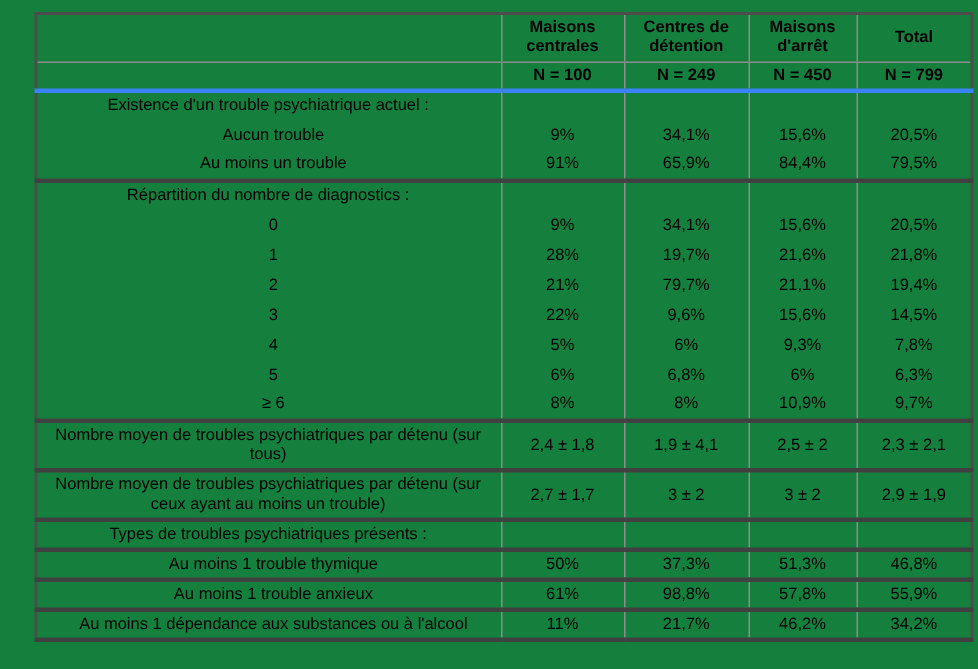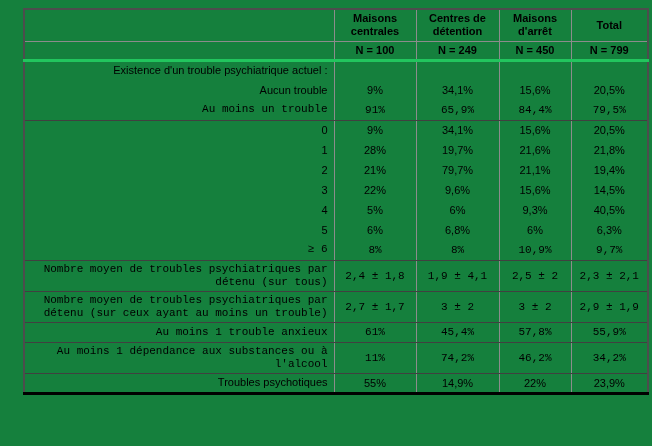--- a/index.html
+++ b/index.html
@@ -45,35 +45,34 @@
   thead tr.col-title-row {
     height: 32px;
   }
   thead tr.col-title-row th {
     border-bottom: 1px solid #8c8c8c;
   }
   thead tr.col-n-row {
     height: 15px;
   }
   thead tr.col-n-row th {
-    border-bottom: 3px solid #22c55e;
+    border-bottom: 3px solid #3b82f6;
   }
   thead th.data-col,
   td.value {
     border-left: 1px solid #8c8c8c;
   }
   tbody tr {
     height: 20px;
   }
   tbody tr.rule-below > td {
-    border-bottom: 1px solid #404040;
-    font-family: Liberation Mono, monospace;
+    border-bottom: 3px solid #404040;
   }
   td.row-label {
-    text-align: right;
+    text-align: center;
     vertical-align: middle;
     padding: 2px 6px 2px 5px;
     line-height: 13px;
   }
   td.row-label.indent {
     padding-left: 12px;
   }
   td.value {
     text-align: center;
     vertical-align: middle;
@@ -125,20 +124,27 @@
           <td class="value">20,5%</td>
         </tr>
         <tr class="rule-below">
           <td class="row-label indent">Au moins un trouble</td>
           <td class="value">91%</td>
           <td class="value">65,9%</td>
           <td class="value">84,4%</td>
           <td class="value">79,5%</td>
         </tr>
         <tr>
+          <td class="row-label">Répartition du nombre de diagnostics :</td>
+          <td class="value"></td>
+          <td class="value"></td>
+          <td class="value"></td>
+          <td class="value"></td>
+        </tr>
+        <tr>
           <td class="row-label indent">0</td>
           <td class="value">9%</td>
           <td class="value">34,1%</td>
           <td class="value">15,6%</td>
           <td class="value">20,5%</td>
         </tr>
         <tr>
           <td class="row-label indent">1</td>
           <td class="value">28%</td>
           <td class="value">19,7%</td>
@@ -157,21 +163,21 @@
           <td class="value">22%</td>
           <td class="value">9,6%</td>
           <td class="value">15,6%</td>
           <td class="value">14,5%</td>
         </tr>
         <tr>
           <td class="row-label indent">4</td>
           <td class="value">5%</td>
           <td class="value">6%</td>
           <td class="value">9,3%</td>
-          <td class="value">40,5%</td>
+          <td class="value">7,8%</td>
         </tr>
         <tr>
           <td class="row-label indent">5</td>
           <td class="value">6%</td>
           <td class="value">6,8%</td>
           <td class="value">6%</td>
           <td class="value">6,3%</td>
         </tr>
         <tr class="rule-below">
           <td class="row-label indent">≥ 6</td>
@@ -188,35 +194,42 @@
           <td class="value">2,3 ± 2,1</td>
         </tr>
         <tr class="rule-below">
           <td class="row-label">Nombre moyen de troubles psychiatriques par détenu (sur ceux ayant au moins un trouble)</td>
           <td class="value">2,7 ± 1,7</td>
           <td class="value">3 ± 2</td>
           <td class="value">3 ± 2</td>
           <td class="value">2,9 ± 1,9</td>
         </tr>
         <tr class="rule-below">
+          <td class="row-label">Types de troubles psychiatriques présents :</td>
+          <td class="value"></td>
+          <td class="value"></td>
+          <td class="value"></td>
+          <td class="value"></td>
+        </tr>
+        <tr class="rule-below">
+          <td class="row-label indent">Au moins 1 trouble thymique</td>
+          <td class="value">50%</td>
+          <td class="value">37,3%</td>
+          <td class="value">51,3%</td>
+          <td class="value">46,8%</td>
+        </tr>
+        <tr class="rule-below">
           <td class="row-label indent">Au moins 1 trouble anxieux</td>
           <td class="value">61%</td>
-          <td class="value">45,4%</td>
+          <td class="value">98,8%</td>
           <td class="value">57,8%</td>
           <td class="value">55,9%</td>
         </tr>
         <tr class="rule-below">
           <td class="row-label indent">Au moins 1 dépendance aux substances ou à l'alcool</td>
           <td class="value">11%</td>
-          <td class="value">74,2%</td>
+          <td class="value">21,7%</td>
           <td class="value">46,2%</td>
           <td class="value">34,2%</td>
-        </tr>
-        <tr>
-          <td class="row-label indent">Troubles psychotiques</td>
-          <td class="value">55%</td>
-          <td class="value">14,9%</td>
-          <td class="value">22%</td>
-          <td class="value">23,9%</td>
         </tr>
       </tbody>
   </table>
 </div>
 
 </body></html>

